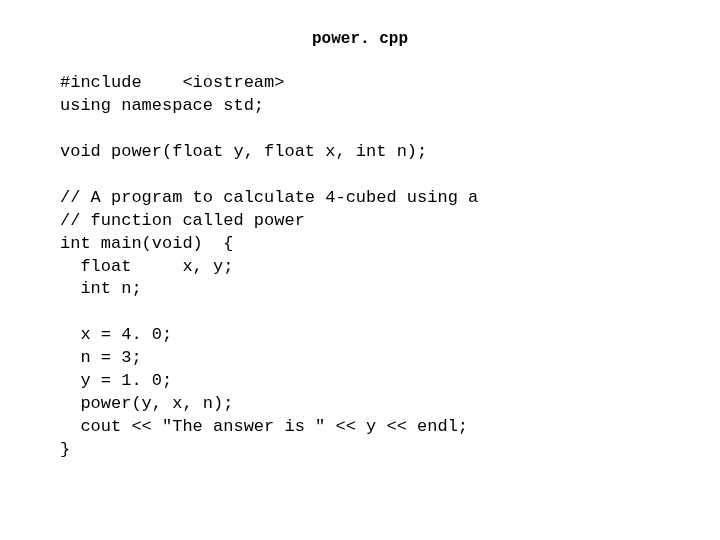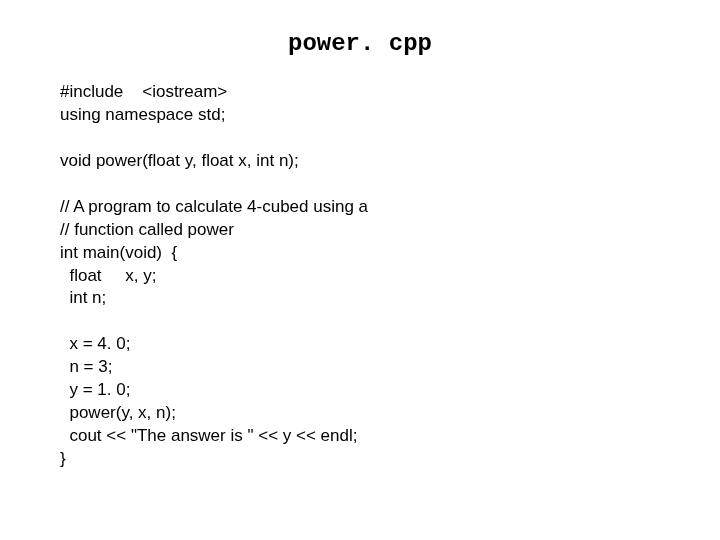--- a/index.html
+++ b/index.html
@@ -11,29 +11,29 @@
       width: 720px;
       height: 540px;
       background: #ffffff;
       font-family: "Courier New", Courier, monospace;
       padding: 30px 60px;
       color: #000;
     }
     .title {
       text-align: center;
       font-weight: bold;
-      font-size: 24px;
+      font-size: 16px;
       margin-bottom: 24px;
       font-family: "Courier New", Courier, monospace;
     }
     .code {
       font-size: 17px;
       line-height: 1.35;
       white-space: pre;
-      font-family: Liberation Sans, sans-serif;
+      font-family: Liberation Mono, monospace;
     }
   </style>
 </head>
 <body>
 
 <div class="title">power. cpp</div>
 <div class="code">#include    &lt;iostream&gt;
 using namespace std;
 
 void power(float y, float x, int n);

